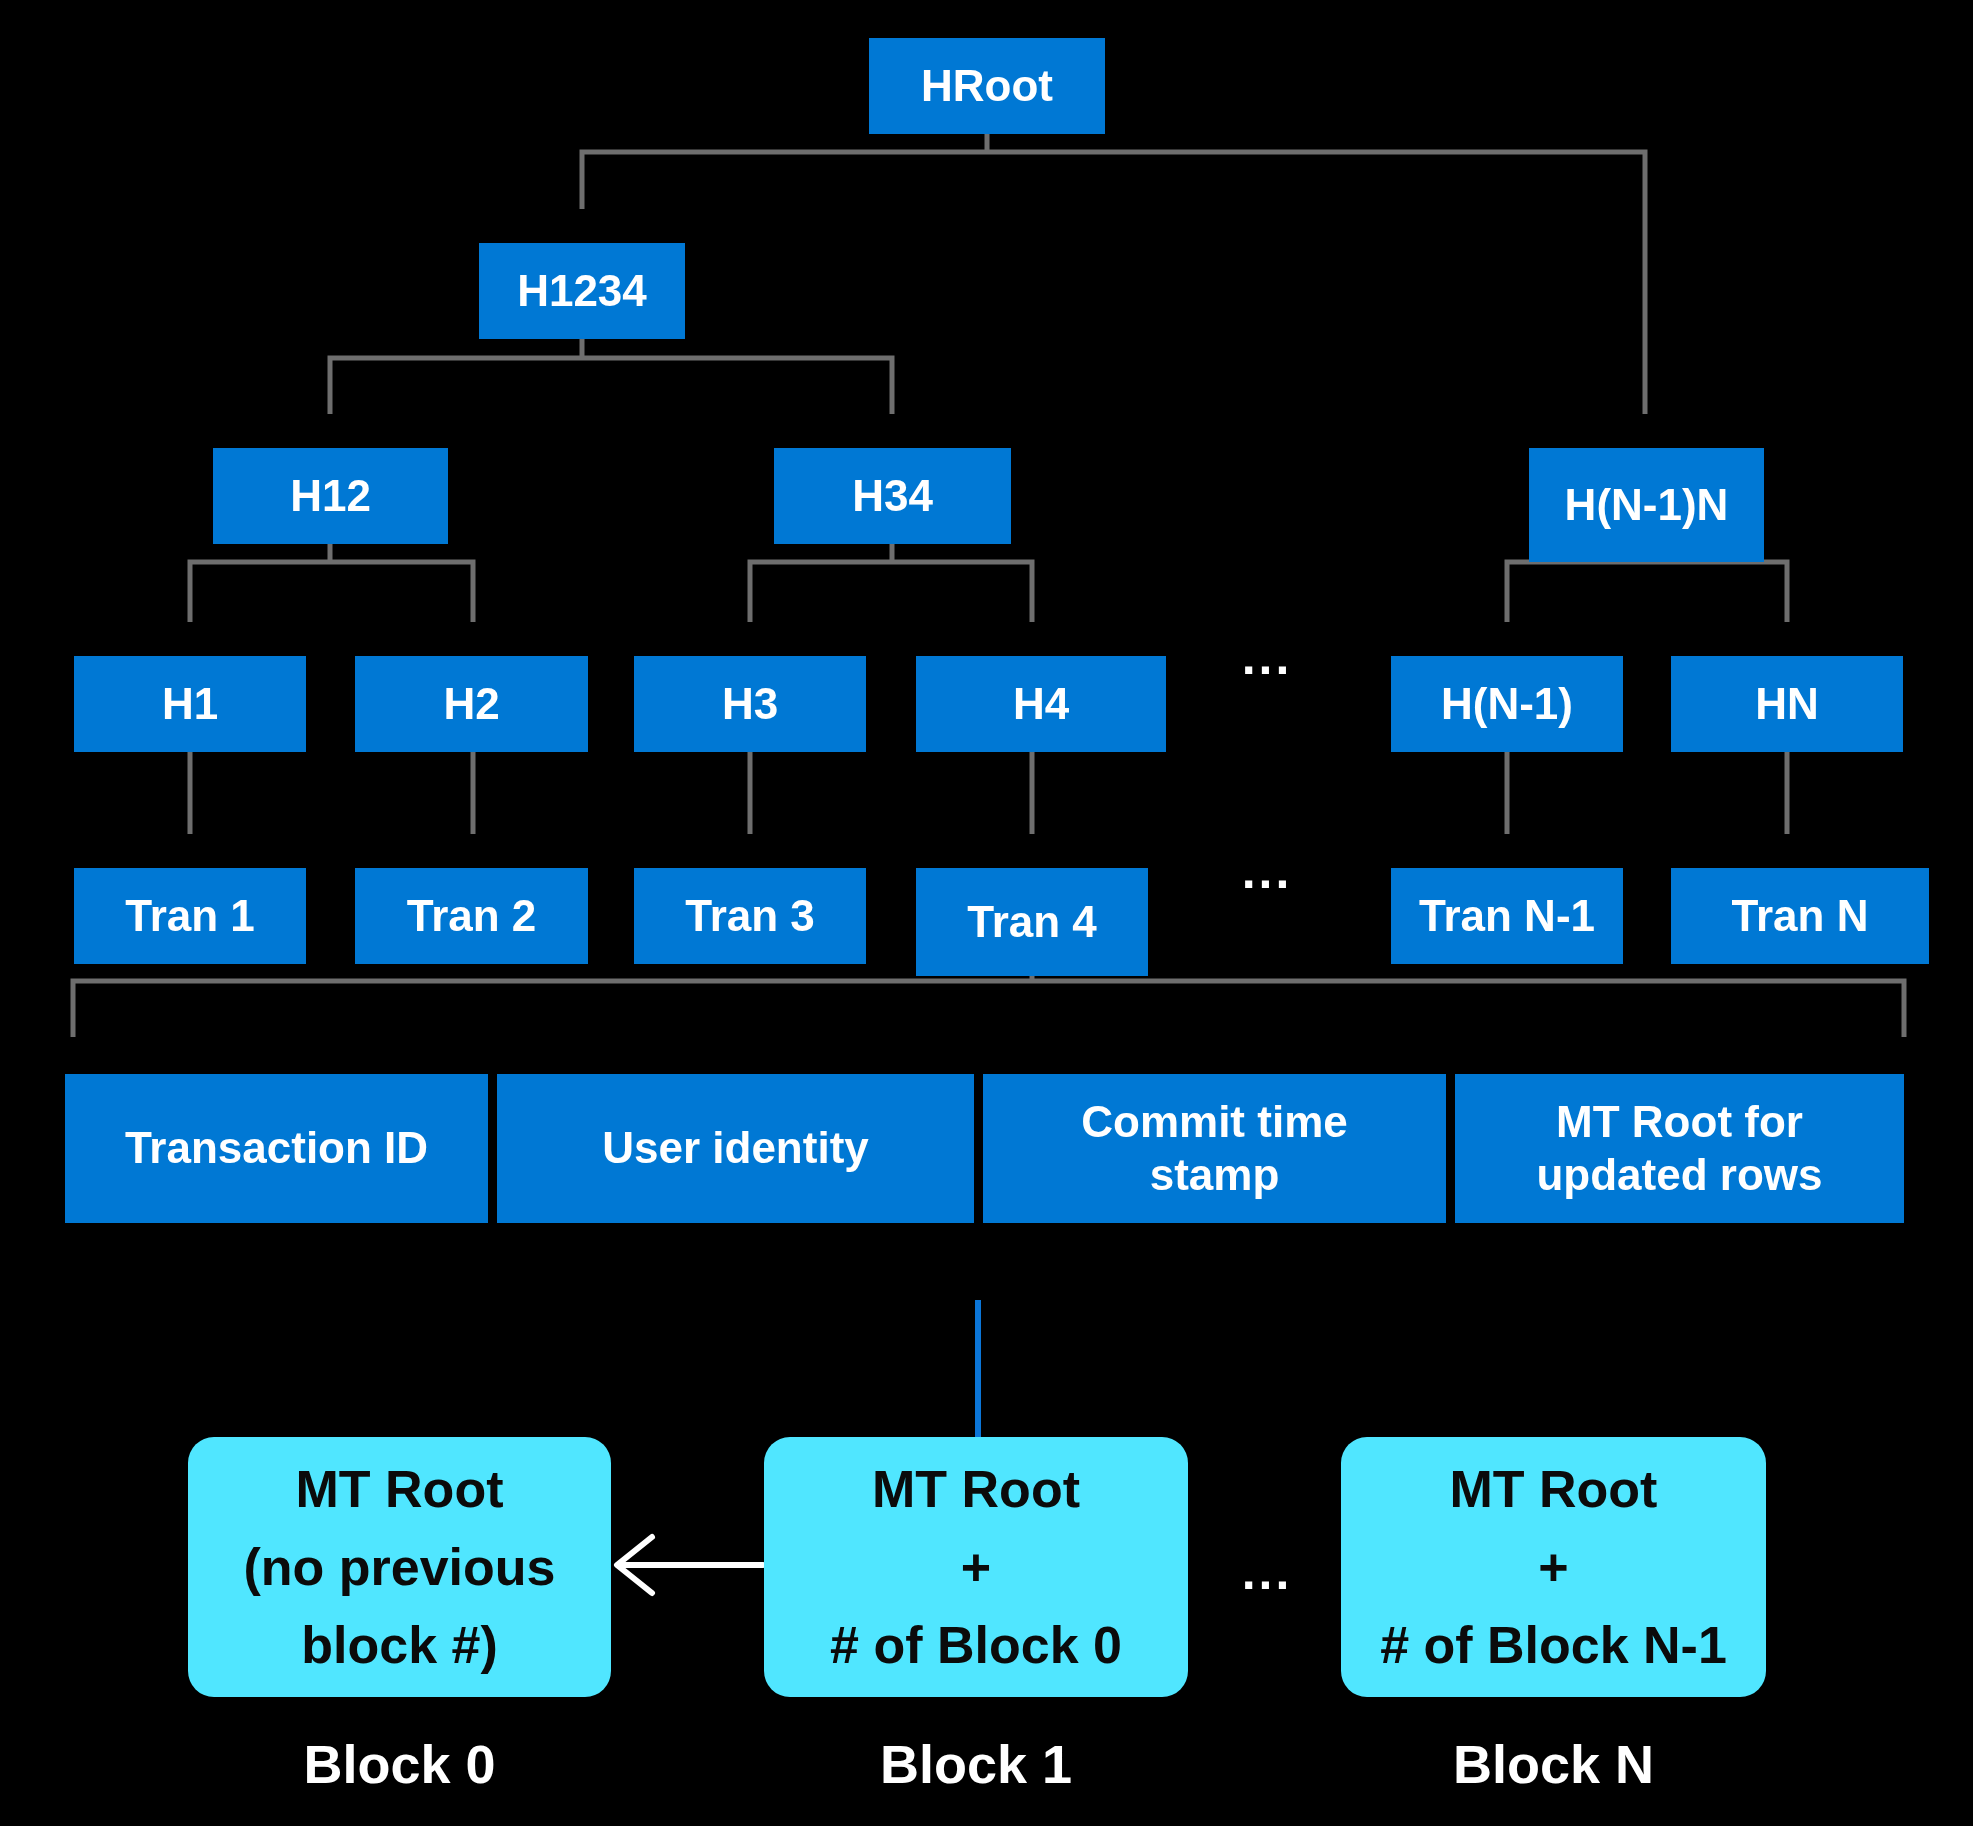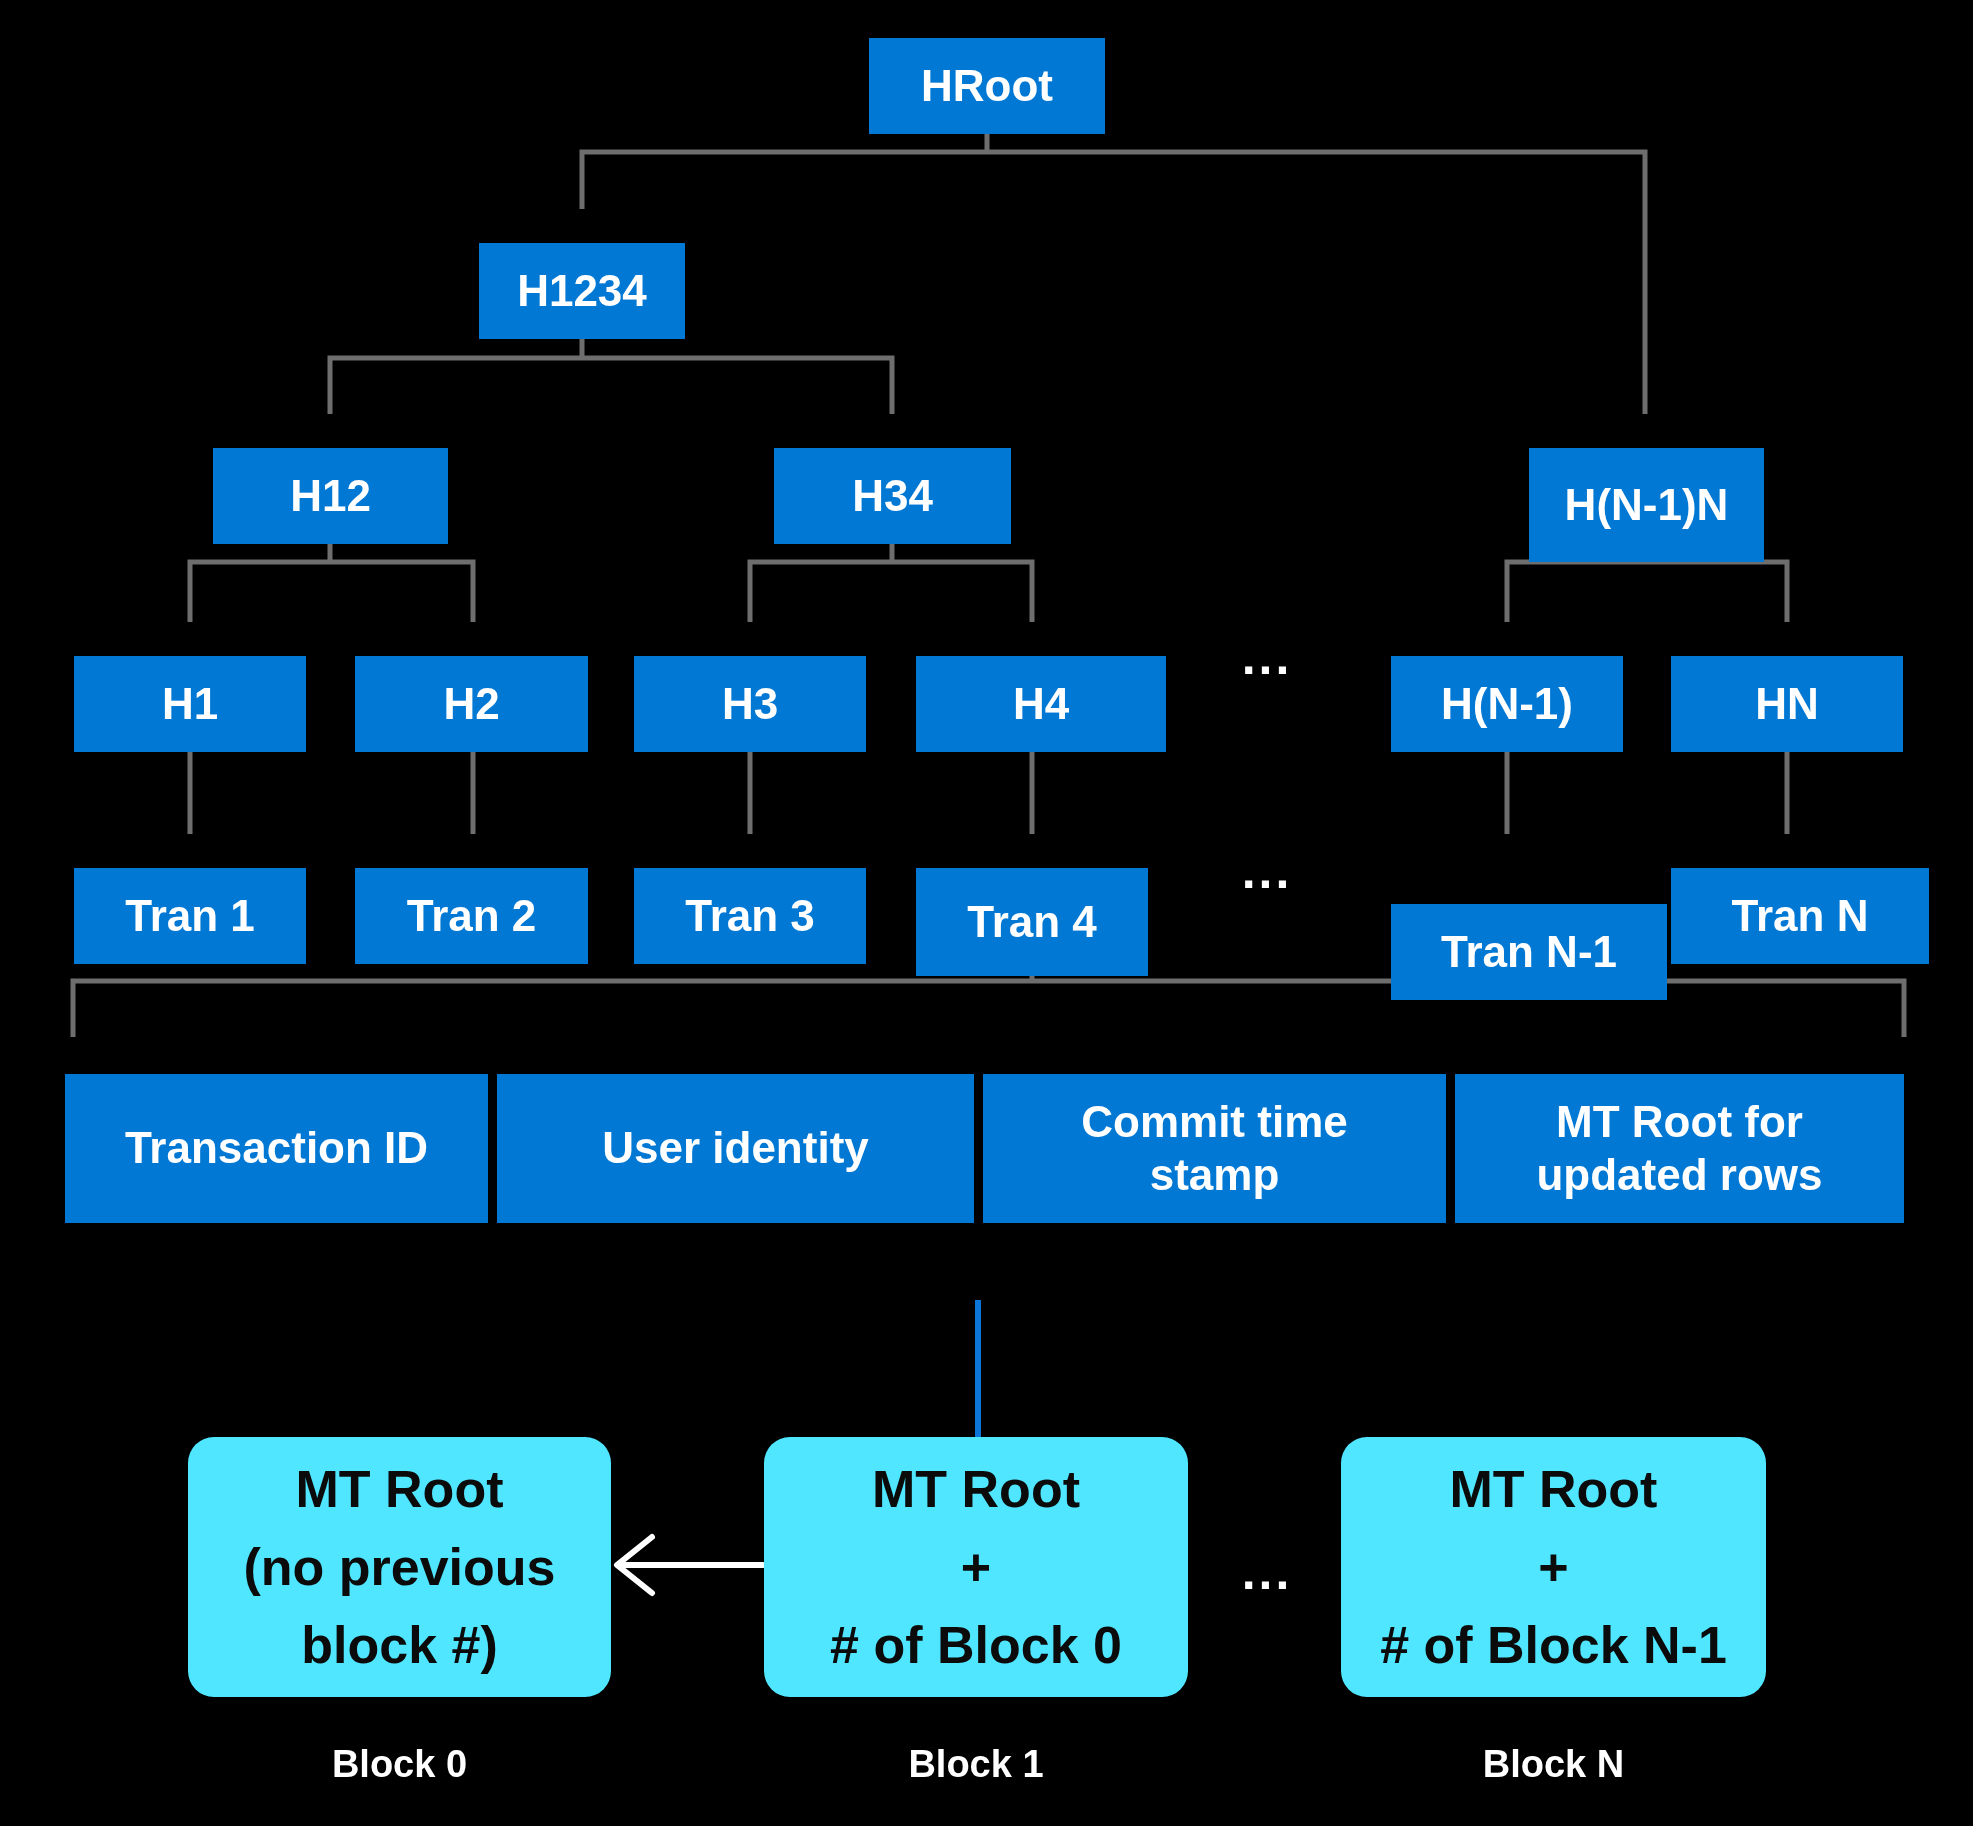--- a/index.html
+++ b/index.html
@@ -34,21 +34,21 @@
   }
   .block{
     position:absolute;background:var(--cyan);color:var(--text-dark);
     display:flex;align-items:center;justify-content:center;
     font-weight:700;font-size:52px;text-align:center;
     white-space:pre-line;line-height:1.5;border-radius:26px;
   }
   .blocklabel{
     position:absolute;color:var(--text-light);
     display:flex;align-items:center;justify-content:center;
-    font-weight:700;font-size:38px;text-align:center;
+    font-weight:700;font-size:54px;text-align:center;
   }
   .dots{
     position:absolute;color:var(--text-light);
     font-weight:700;font-size:50px;line-height:1;letter-spacing:3px;
     text-align:center;
   }
 </style>
 </head>
 <body>
 
@@ -83,21 +83,21 @@
   <div class="node" style="left:916px;top:620px;width:250px;height:96px">H4</div>
   <div class="dots" style="left:1197px;top:632px;width:140px">...</div>
   <div class="node" style="left:1391px;top:620px;width:232px;height:96px">H(N-1)</div>
   <div class="node" style="left:1671px;top:620px;width:232px;height:96px">HN</div>
 
   <div class="node" style="left:74px;top:832px;width:232px;height:96px">Tran 1</div>
   <div class="node" style="left:355px;top:832px;width:233px;height:96px">Tran 2</div>
   <div class="node" style="left:634px;top:832px;width:232px;height:96px">Tran 3</div>
   <div class="node" style="left:916px;top:832px;width:232px;height:108px">Tran 4</div>
   <div class="dots" style="left:1197px;top:846px;width:140px">...</div>
-  <div class="node" style="left:1391px;top:868px;width:276px;height:96px">Tran N-1</div>
+  <div class="node" style="left:1391px;top:832px;width:232px;height:96px">Tran N-1</div>
   <div class="node" style="left:1671px;top:832px;width:258px;height:96px">Tran N</div>
 
   <div class="field" style="left:65px;top:1074px;width:423px;height:149px">Transaction ID</div>
   <div class="field" style="left:497px;top:1074px;width:477px;height:149px">User identity</div>
   <div class="field" style="left:983px;top:1074px;width:463px;height:149px">Commit time
 stamp</div>
   <div class="field" style="left:1455px;top:1074px;width:449px;height:149px">MT Root for
 updated rows</div>
 
   <div class="block" style="left:188px;top:1437px;width:423px;height:260px">MT Root

